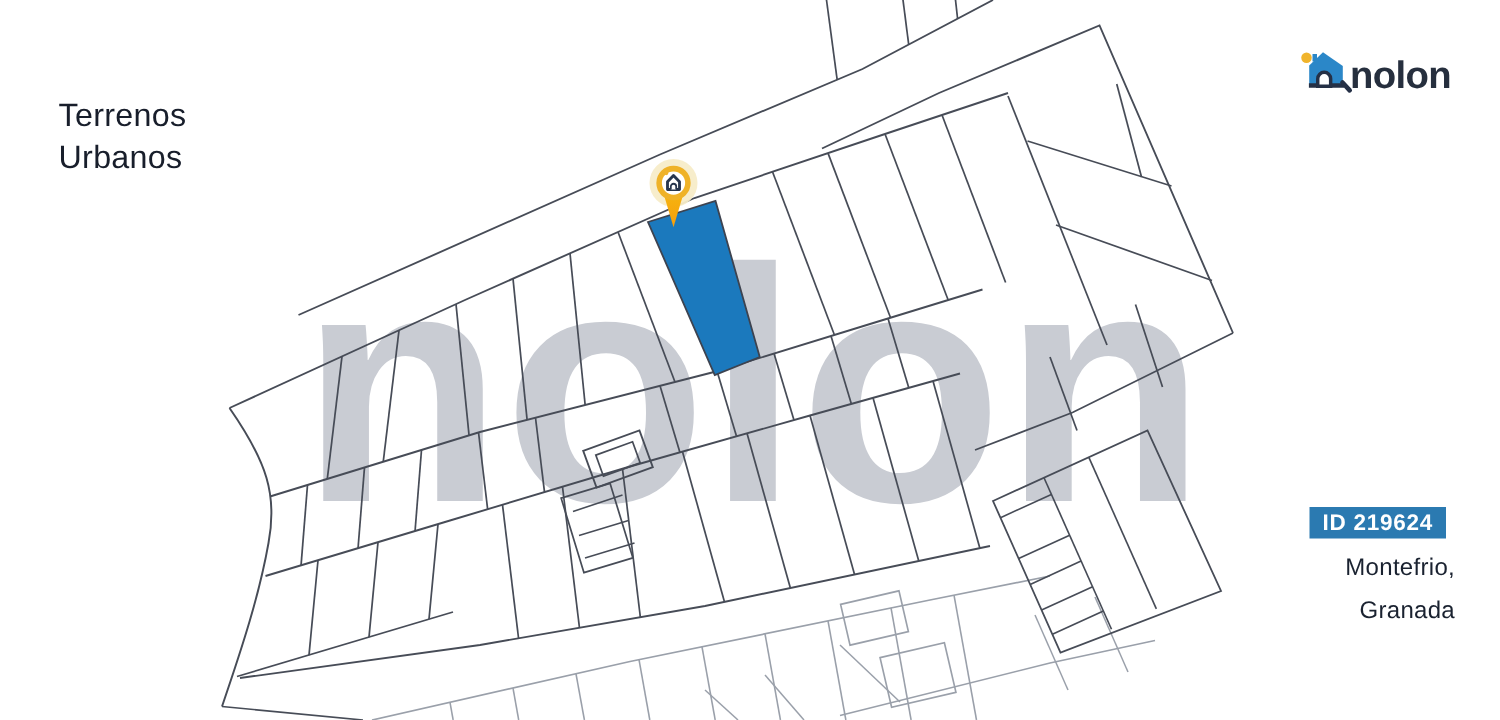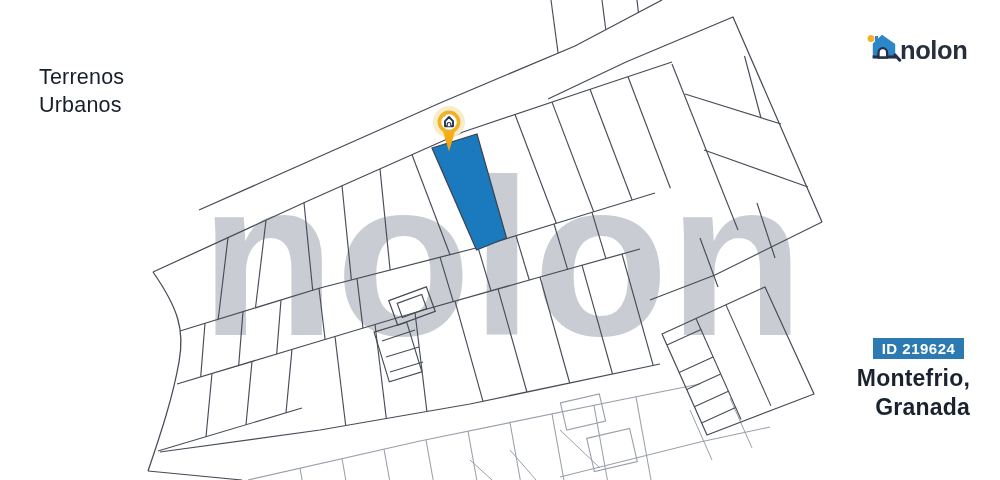--- a/index.html
+++ b/index.html
@@ -2,21 +2,21 @@
 <html><head><meta charset="utf-8">
 <style>
 html,body{margin:0;padding:0;}
 body{width:1000px;height:480px;position:relative;overflow:hidden;background:#ffffff;
  font-family:"Liberation Sans",sans-serif;}
 .wm{position:absolute;left:200px;top:147px;
  font-weight:bold;font-size:222px;letter-spacing:0px;color:#c9ccd3;line-height:1;white-space:nowrap;}
 .title{position:absolute;left:39px;top:64px;font-size:21.5px;font-weight:normal;color:#181e2b;line-height:27.5px;letter-spacing:0.2px;}
 .idbox{position:absolute;left:873px;top:338px;width:91px;height:21px;background:#2b7ab1;
  color:#fff;font-size:15px;font-weight:bold;text-align:center;line-height:21px;letter-spacing:0.5px;}
-.loc{position:absolute;right:30px;top:364px;text-align:right;font-size:23px;font-weight:bold;color:#1a2230;line-height:29px;letter-spacing:0.2px;}
+.loc{position:absolute;right:30px;top:364px;text-align:right;font-size:16px;font-weight:normal;color:#1a2230;line-height:29px;letter-spacing:0.2px;}
 </style></head>
 <body>
 <div class="wm">nolon</div>
 <svg id="map" width="1000" height="480" viewBox="0 0 1000 480" style="position:absolute;left:0;top:0">
 <defs>
       <linearGradient id="ping" x1="0" y1="0" x2="0" y2="1">
         <stop offset="0" stop-color="#f6b40f"></stop>
         <stop offset="1" stop-color="#f79e0c"></stop>
       </linearGradient>
     </defs>

